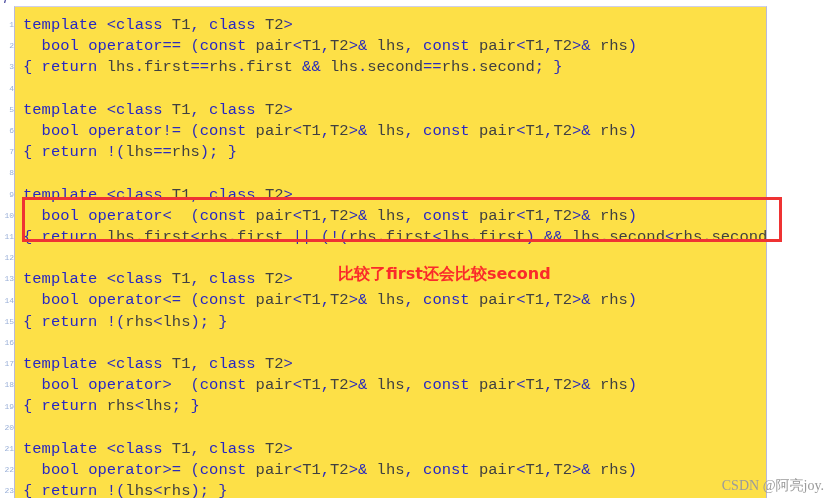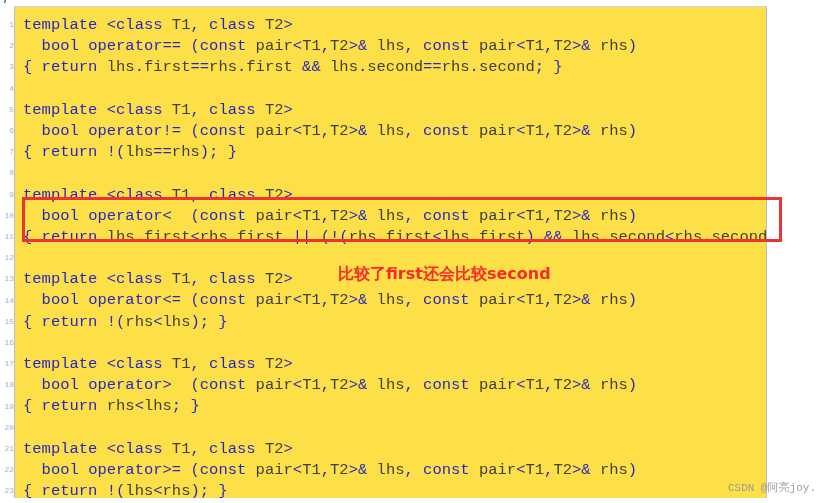--- a/index.html
+++ b/index.html
@@ -108,24 +108,24 @@
     font-size: 16px;
     font-weight: 700;
     color: #fa2a2a;
     white-space: nowrap;
     letter-spacing: 0px;
   }
 
   
   .watermark {
     position: absolute;
-    right: 8px;
+    right: 0;
     bottom: 8px;
-    font-family: Liberation Mono, monospace;
-    font-size: 11px;
+    font-family: Liberation Serif, serif;
+    font-size: 14px;
     color: #9b9b9b;
     white-space: nowrap;
   }
 </style>
 </head>
 <body>
 
 <div class="top-clip">7</div>
 
 <div class="gutter">

